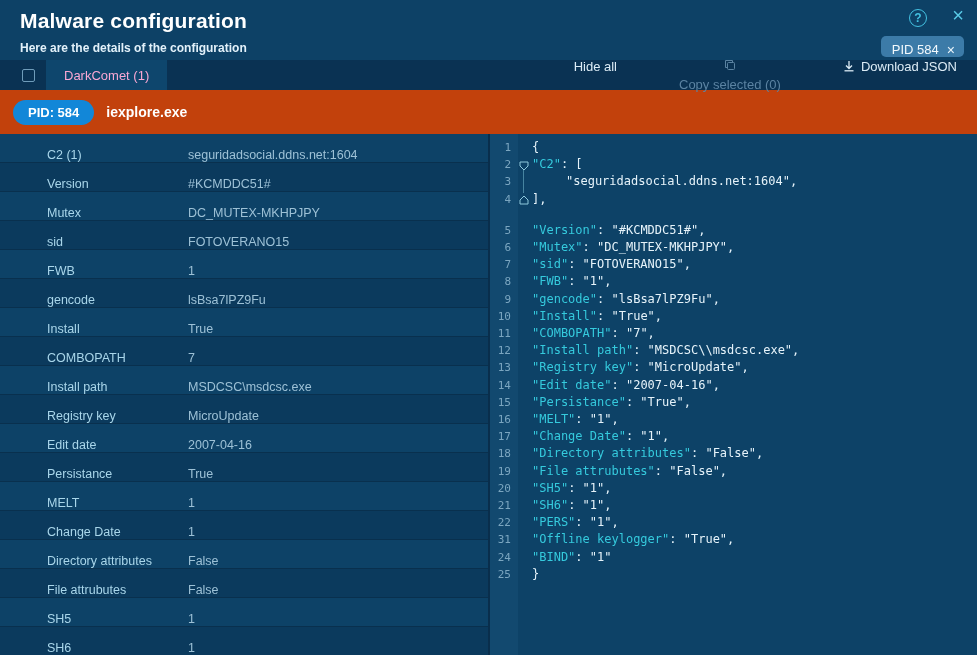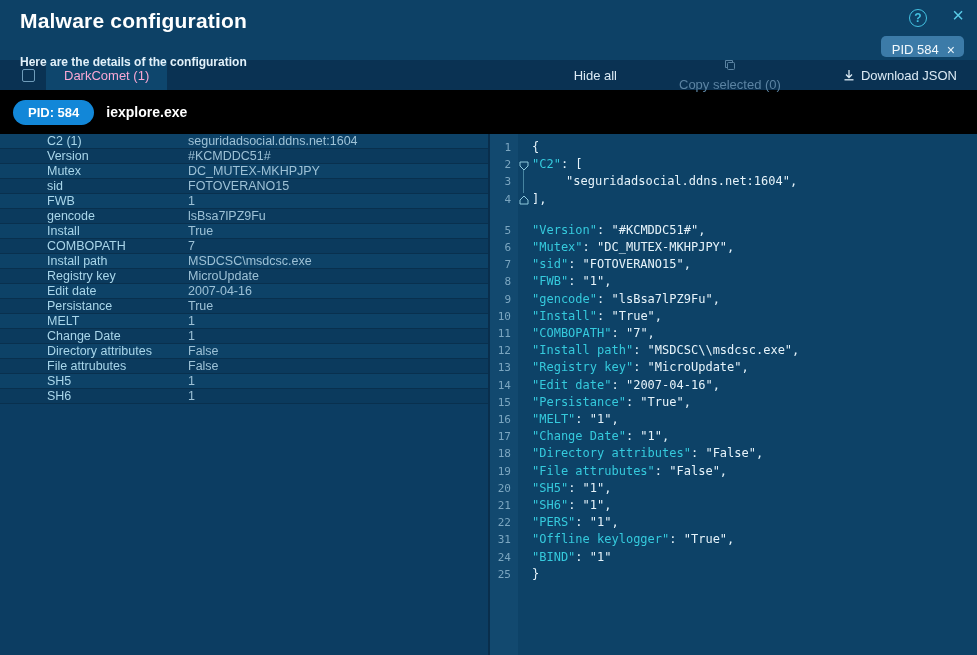--- a/index.html
+++ b/index.html
@@ -6,54 +6,54 @@
   html,body { margin:0; padding:0; }
   body {
     width:977px; height:655px; overflow:hidden; position:relative;
     background:#0c3d62; color:#fff;
     font-family:"Liberation Sans", sans-serif;
   }
 
   
   .header { height:60px; background:#0d4166; position:relative; padding:9px 0 16px 20px; }
   .title { font-size:21px; font-weight:bold; color:#ffffff; letter-spacing:.2px; }
-  .subtitle { font-size:12px; font-weight:bold; color:#e2f1fa; margin-top:22px; }
+  .subtitle { font-size:12px; font-weight:bold; color:#e2f1fa; margin-top:8px; }
   .help-btn {
     position:absolute; top:9px; right:50px; width:18px; height:18px;
     border:1.5px solid #43c2e2; border-radius:50%; color:#43c2e2;
     font-size:12px; font-weight:bold; display:flex; align-items:center; justify-content:center;
     cursor:pointer;
   }
   .close-btn { position:absolute; top:5px; right:13px; font-size:20px; color:#59cae6; cursor:pointer; line-height:1; }
   .pid-chip {
     position:absolute; top:36px; right:13px; background:#3c7ba8; border-radius:5px;
     height:21px; padding:0 9px 0 11px; display:flex; align-items:flex-end; gap:8px;
     font-size:13px; color:#f2f9fd; cursor:pointer;
   }
   .pid-chip .chip-x { font-size:14px; line-height:1; color:#eaf5fb; }
 
   
   .tabbar { height:30px; background:#0a3253; display:flex; align-items:center; font-size:13px; }
   .cbx { width:13px; height:13px; border:1px solid #6f9cba; border-radius:2px; margin-left:22px; flex-shrink:0; cursor:pointer; }
   .tab { margin-left:11px; height:30px; padding:0 18px; background:#0e466d; display:flex; align-items:center; color:#f9a8d4; cursor:pointer; }
-  .tab-actions { margin-left:auto; display:flex; align-items:center; gap:62px; padding-right:20px; }
+  .tab-actions { margin-left:auto; display:flex; align-items:flex-start; gap:62px; padding-right:20px; }
   .act { display:flex; align-items:center; gap:6px; cursor:pointer; color:#dcebf5; }
   .act.disabled { color:#5b83a2; cursor:default;flex-direction:column; }
   .act svg { display:block; }
 
   
-  .pidrow { height:44px; background:#000000; display:flex; align-items:center; padding-left:13px; gap:12px; }
+  .pidrow { height:44px; background:#c2410c; display:flex; align-items:center; padding-left:13px; gap:12px; }
   .pill { background:#1287d8; border-radius:13px; height:25px; padding:0 15px; display:flex; align-items:center; font-size:13px; font-weight:bold; color:#fff; }
   .proc { font-size:14px; font-weight:bold; color:#fff; }
 
   
   .content { display:flex; height:521px; }
 
   .cfg { width:488px; overflow:hidden; }
-  .row { height:15px; display:flex; align-items:flex-end; font-size:12.5px; border-bottom:1px solid #09304e; cursor:pointer; }
+  .row { height:29px; display:flex; align-items:flex-end; font-size:12.5px; border-bottom:1px solid #09304e; cursor:pointer; }
   .row:nth-child(odd)  { background:#0d4267; }
   .row:nth-child(even) { background:#0b3a5d; }
   .row .lbl { width:141px; margin-left:47px; color:#a9d6ea; flex-shrink:0; }
   .row .val { color:#9dc1d6; }
 
   .json {
     flex:1; position:relative; padding-top:5px;
     border-left:2px solid #092e4c;
     background:linear-gradient(to right, #12496f 0, #12496f 28px, #0d4267 28px);
     font-family:"DejaVu Sans Mono", monospace;

